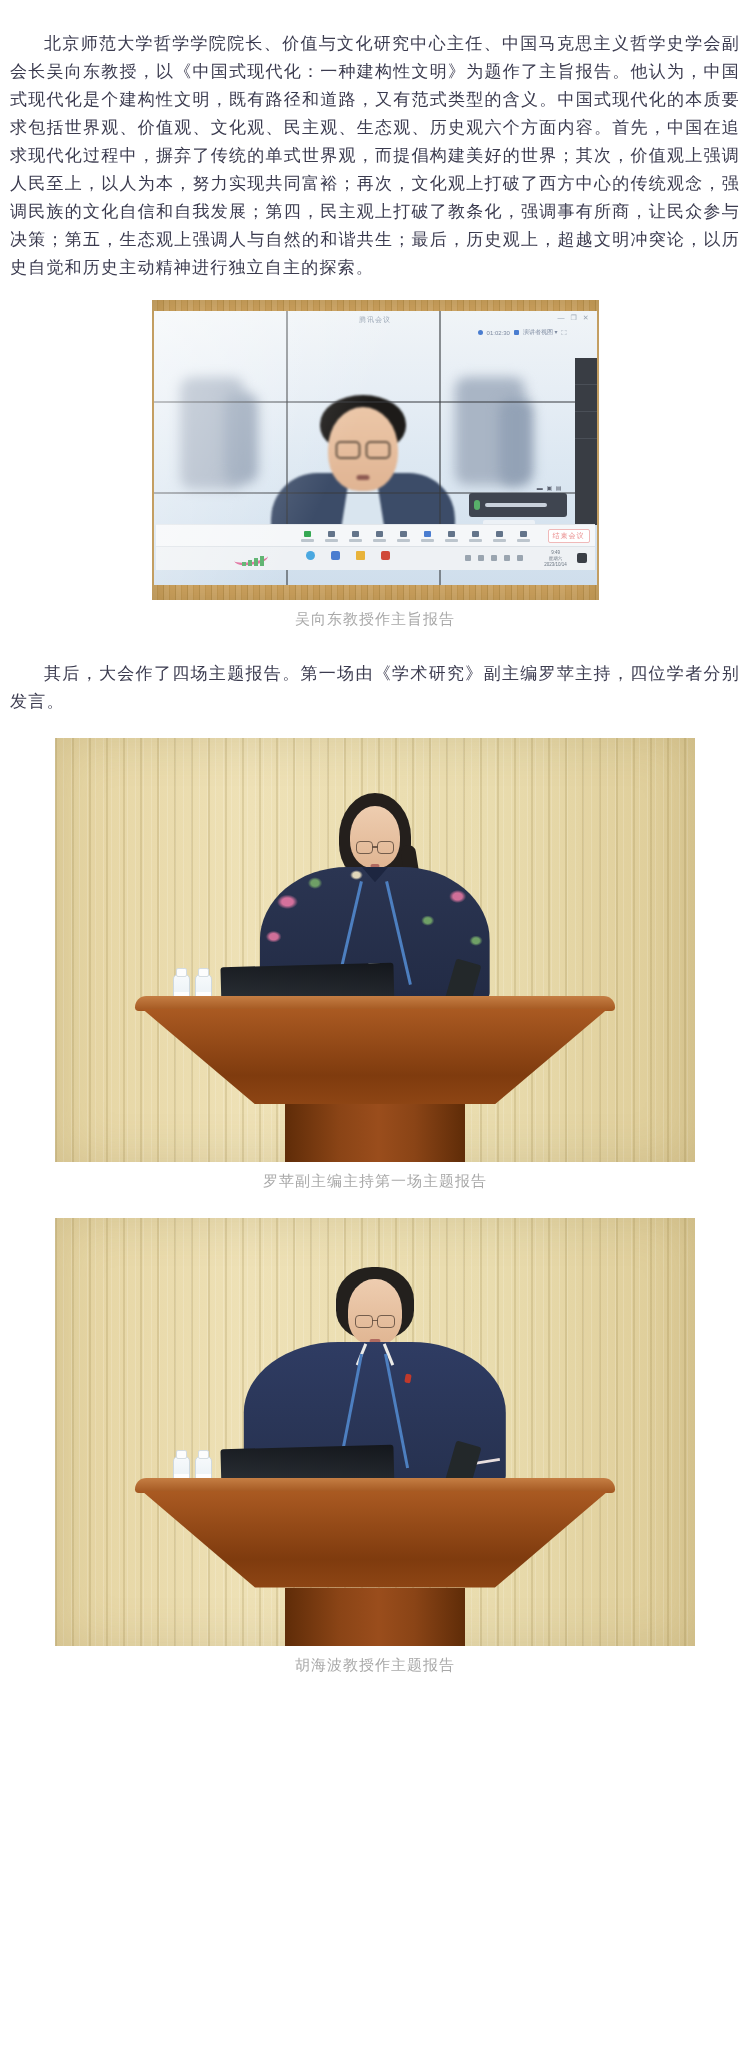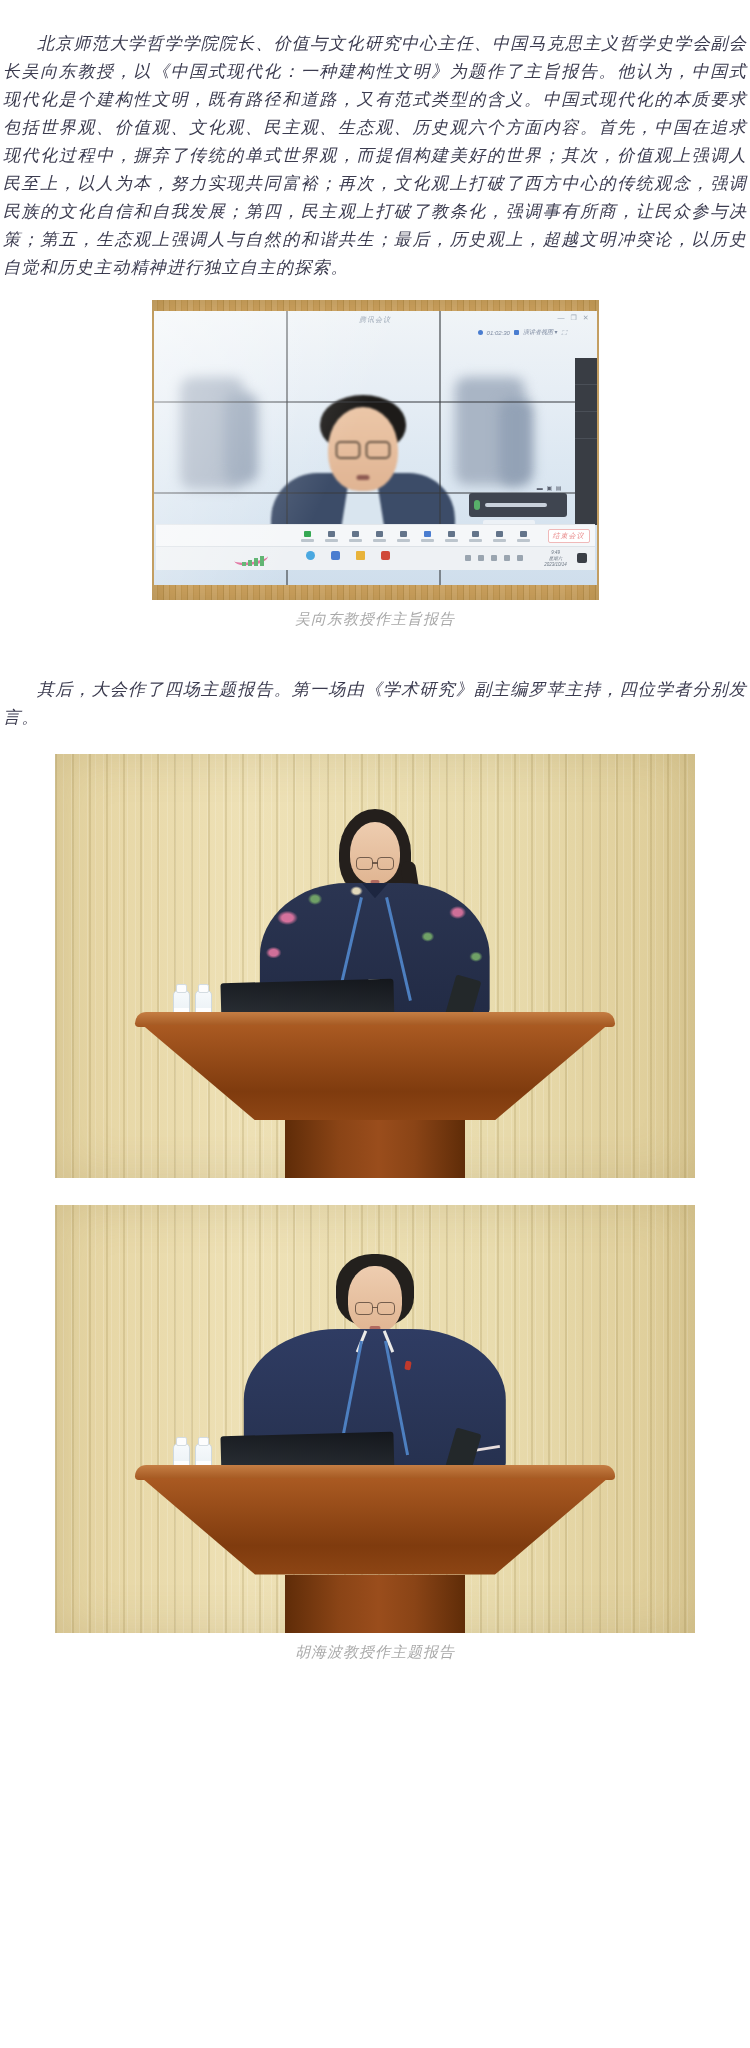--- a/index.html
+++ b/index.html
@@ -1,29 +1,29 @@
 <!DOCTYPE html>
 <html><head>
 <meta charset="utf-8">
 <style>
   html,body{margin:0;padding:0;}
   body{
     width:750px;height:2048px;overflow:hidden;background:#ffffff;
     font-family:"Liberation Sans","DejaVu Sans",sans-serif;
     -webkit-text-size-adjust:none;
   }
-  .page{width:750px;padding:0 3px;box-sizing:border-box;font-style:italic;}
+  .page{width:750px;padding:0 10px;box-sizing:border-box;}
 
   
   .para{
     margin:0;color:#3b3b4f;font-size:17px;line-height:28px;
     letter-spacing:1.2px;text-align:justify;text-indent:2em;
     word-break:break-all;font-weight:400;
   }
-  .mt30{margin-top:30px;} .mt31{margin-top:47px;}
+  .mt30{margin-top:30px;} .mt31{margin-top:31px;}
   figure{margin:6px;}
   .fig1{margin-top:18px;} .fig2{margin-top:22px;} .fig3{margin-top:27px;}
   figcaption{
     margin-top:8px;text-align:center;color:#a9a9a9;
     font-size:15px;line-height:21px;letter-spacing:1px;
   }
 
   
   .photo{position:relative;overflow:hidden;margin:0 auto;}
 
@@ -332,20 +332,21 @@
       <div class="lan f2-lan-r"></div>
       <div class="badge f2-badge"></div>
       <div class="gadget"></div>
       <div class="laptop"></div>
       <div class="bottle bot1"></div>
       <div class="bottle bot2"></div>
       <div class="pd-cap"></div>
       <div class="pd-face"></div>
       <div class="pd-col"></div>
     </div>
+    <figcaption>罗苹副主编主持第一场主题报告</figcaption>
   </figure>
 
 
   <figure class="fig3">
     <div class="photo scene photo-f3">
       <div class="head-hair f3-hair"></div>
       <div class="head-face f3-face"></div>
       <div class="glasses f3-glasses">
           <i></i>
           <i></i>

